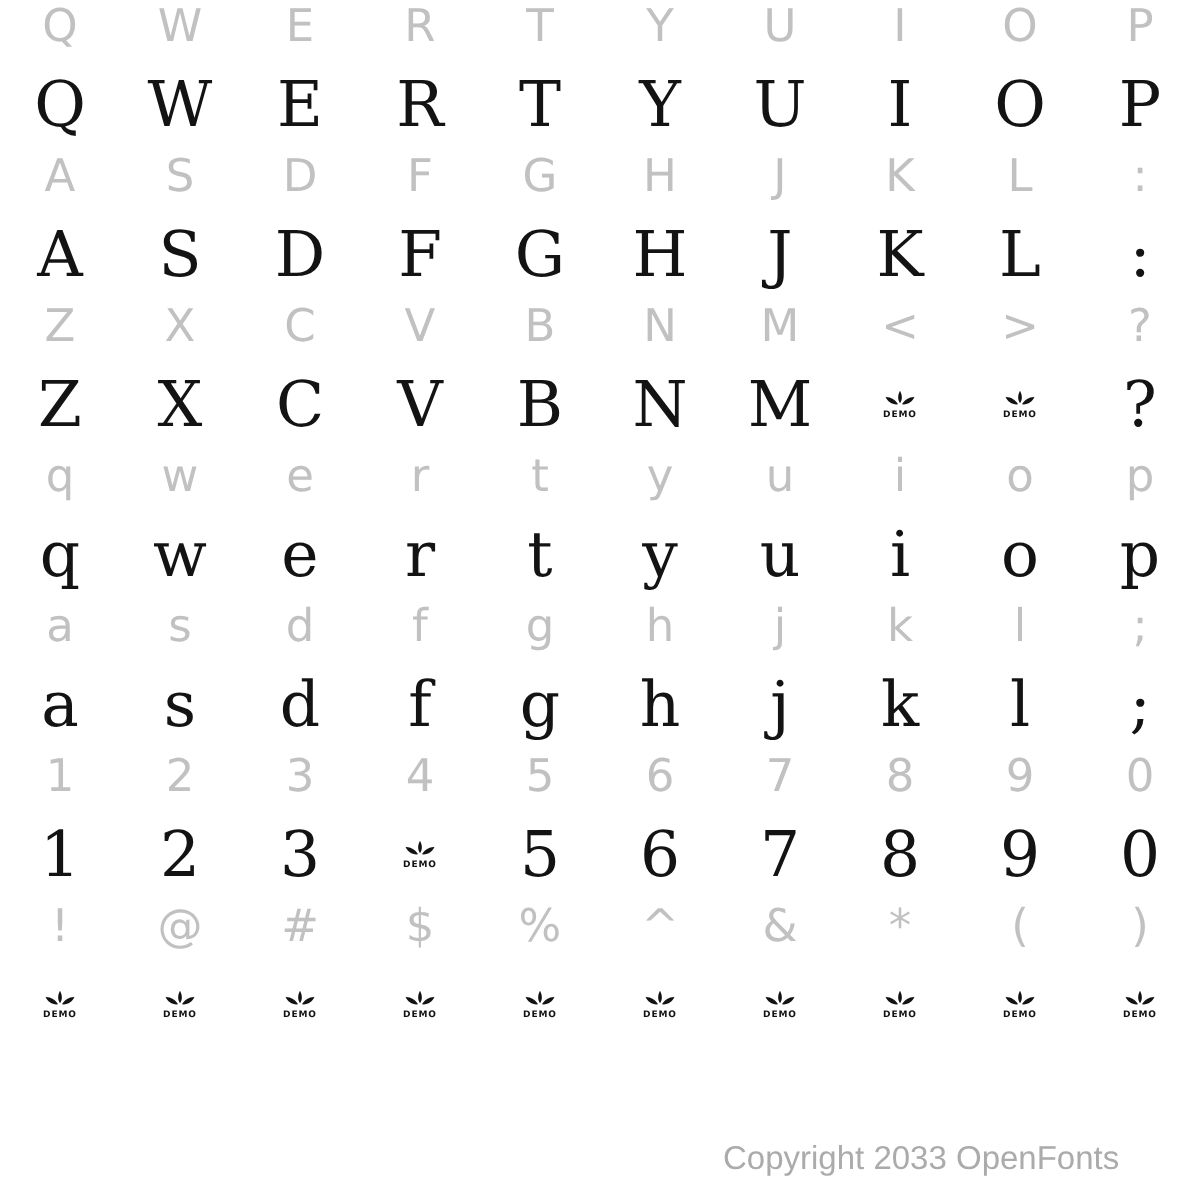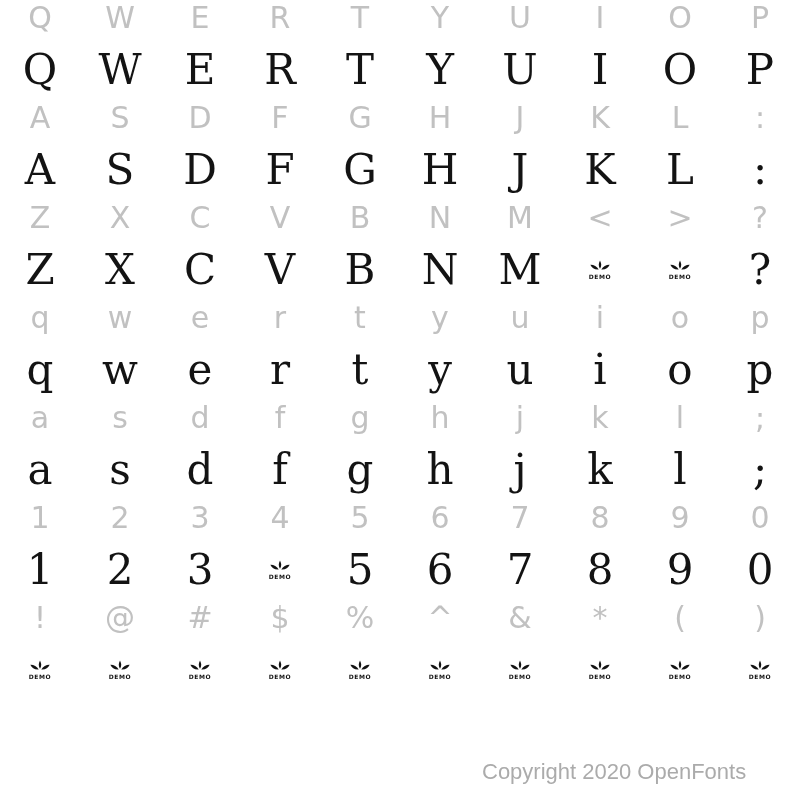--- a/index.html
+++ b/index.html
@@ -359,13 +359,13 @@
             <path d="M12 0 C10.3 3.2 10.1 6.4 12 9 C13.9 6.4 13.7 3.2 12 0 Z"></path>
             <path d="M1.5 4.5 C5 4.3 8.6 6.4 10.6 9.8 C6.4 10.3 3 8 1.5 4.5 Z"></path>
             <path d="M22.5 4.5 C19 4.3 15.4 6.4 13.4 9.8 C17.6 10.3 21 8 22.5 4.5 Z"></path>
           </svg>
           <span class="demo-label">DEMO</span>
         </span>
       </div>
     </div>
   </div>
 
-<div class="copyright">Copyright 2020 OpenFonts</div>
+<div class="copyright">Copyright 2033 OpenFonts</div>
 
 </body></html>

